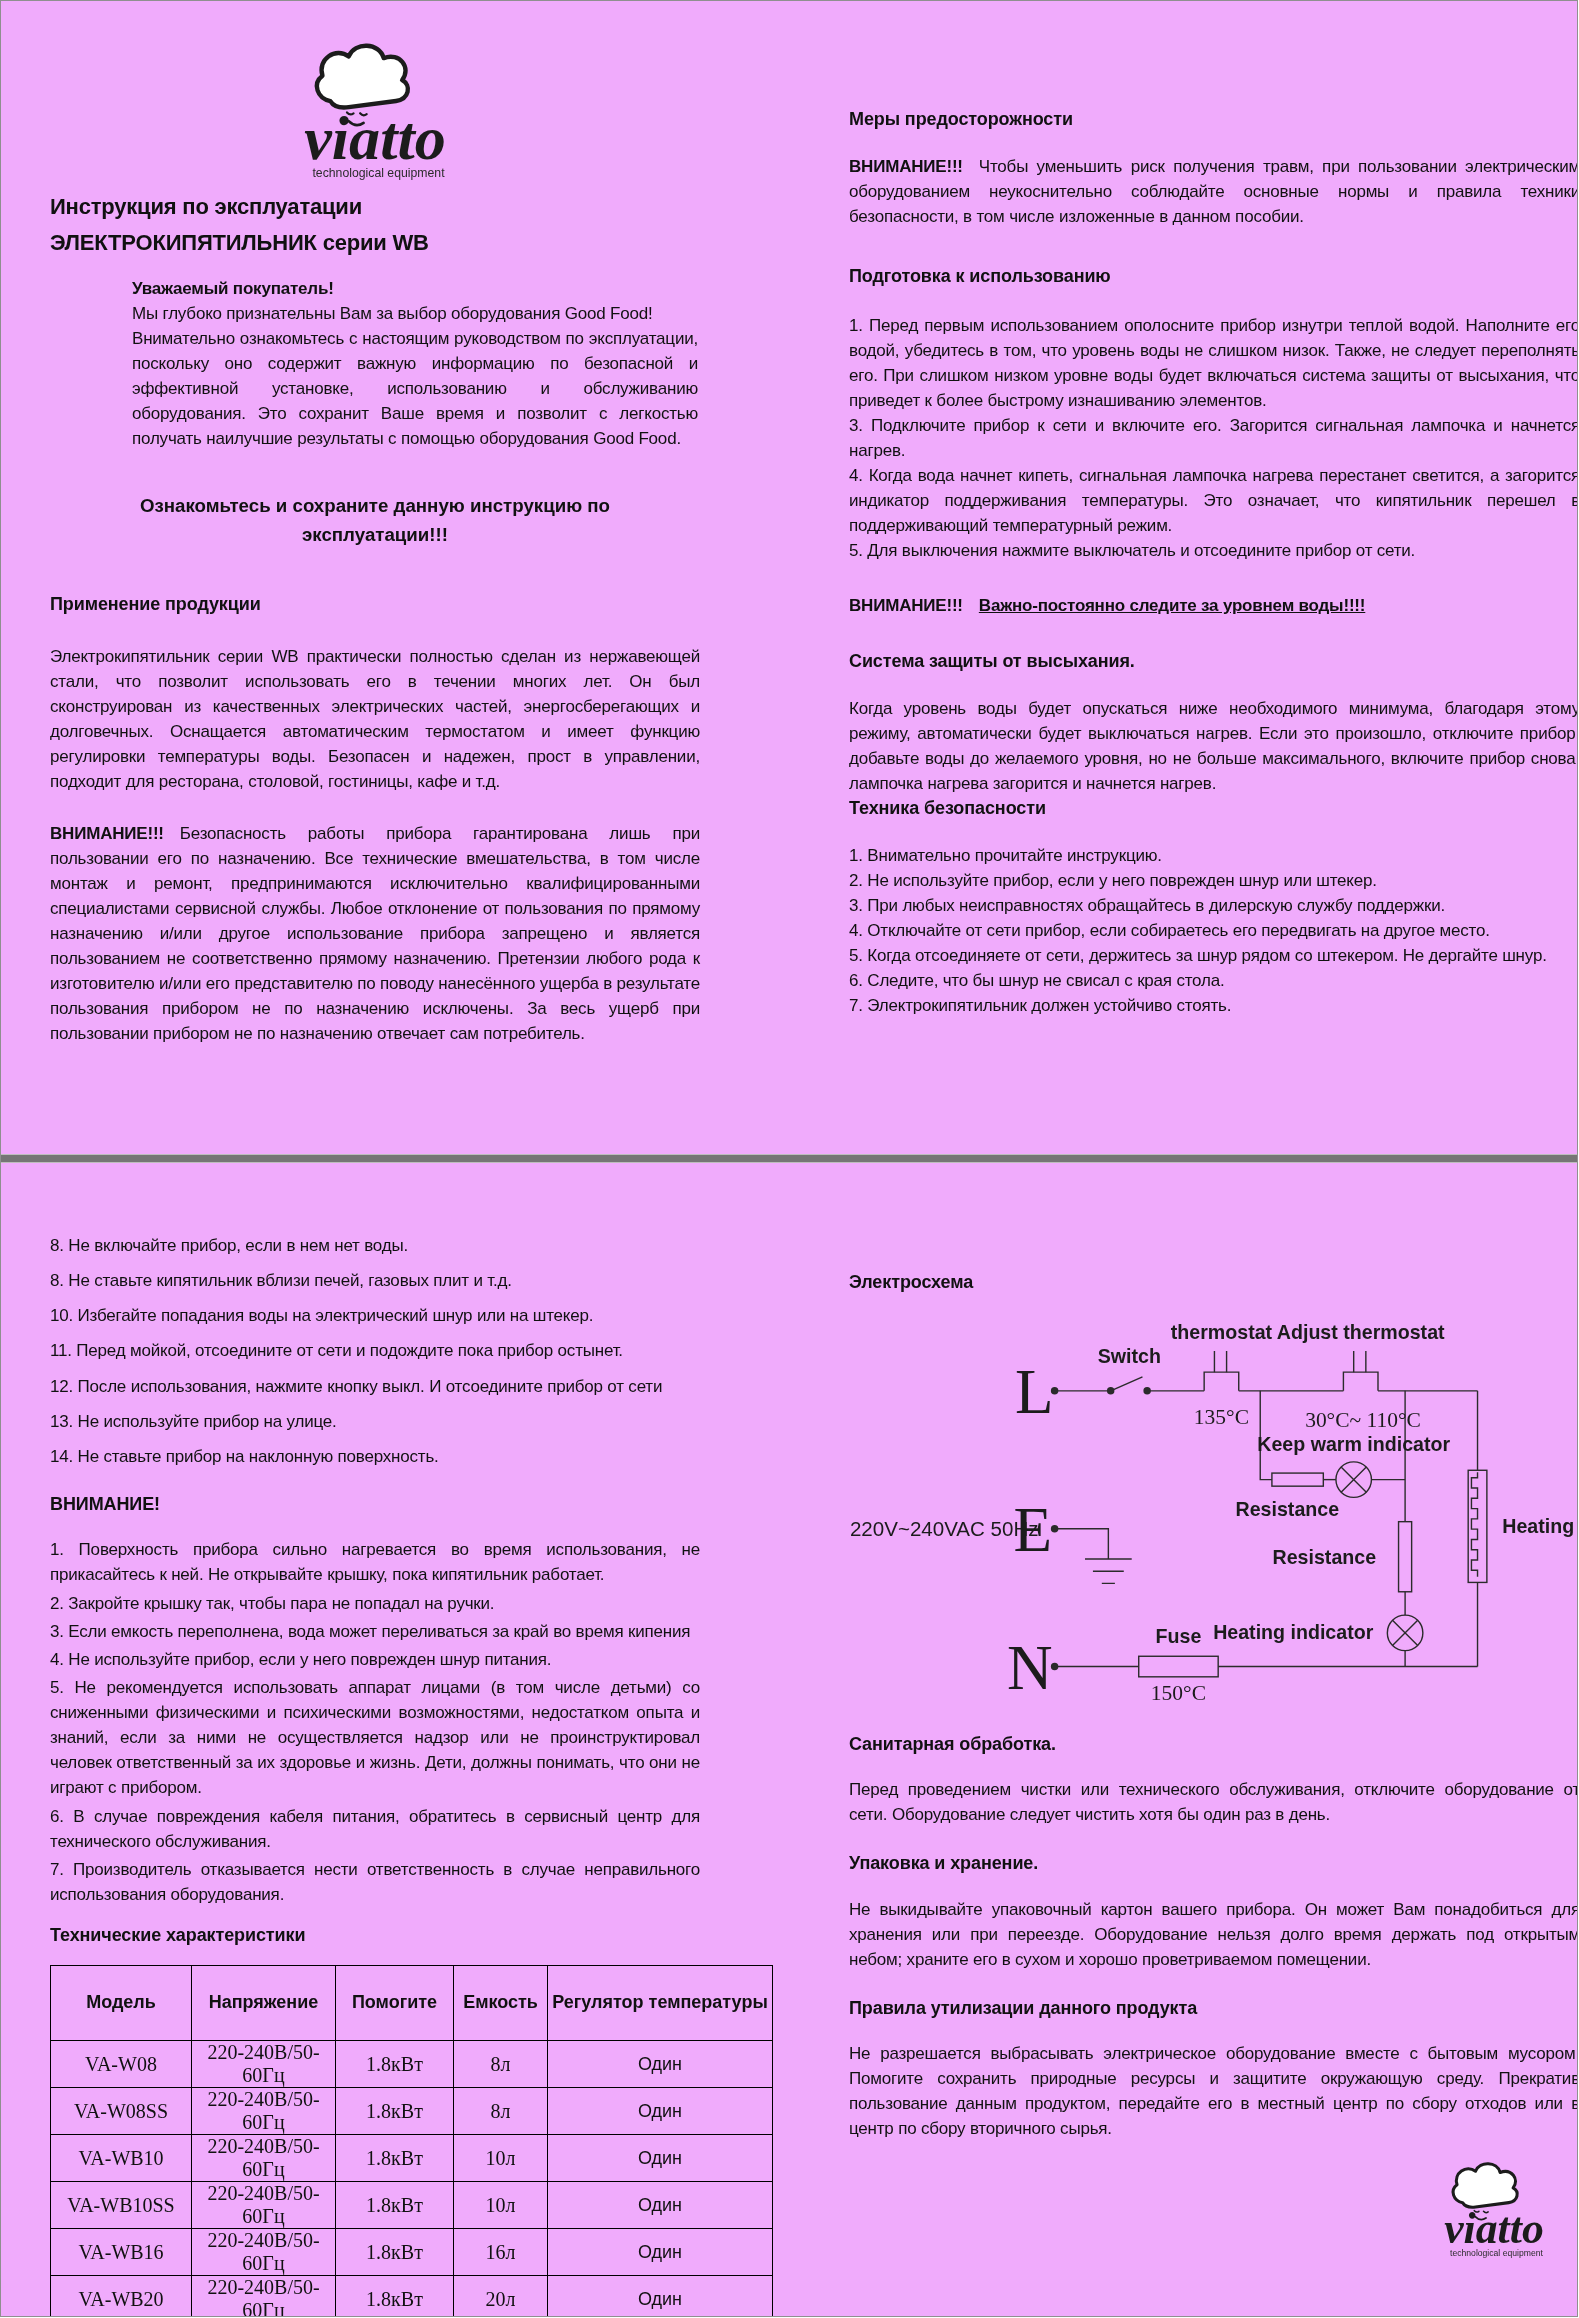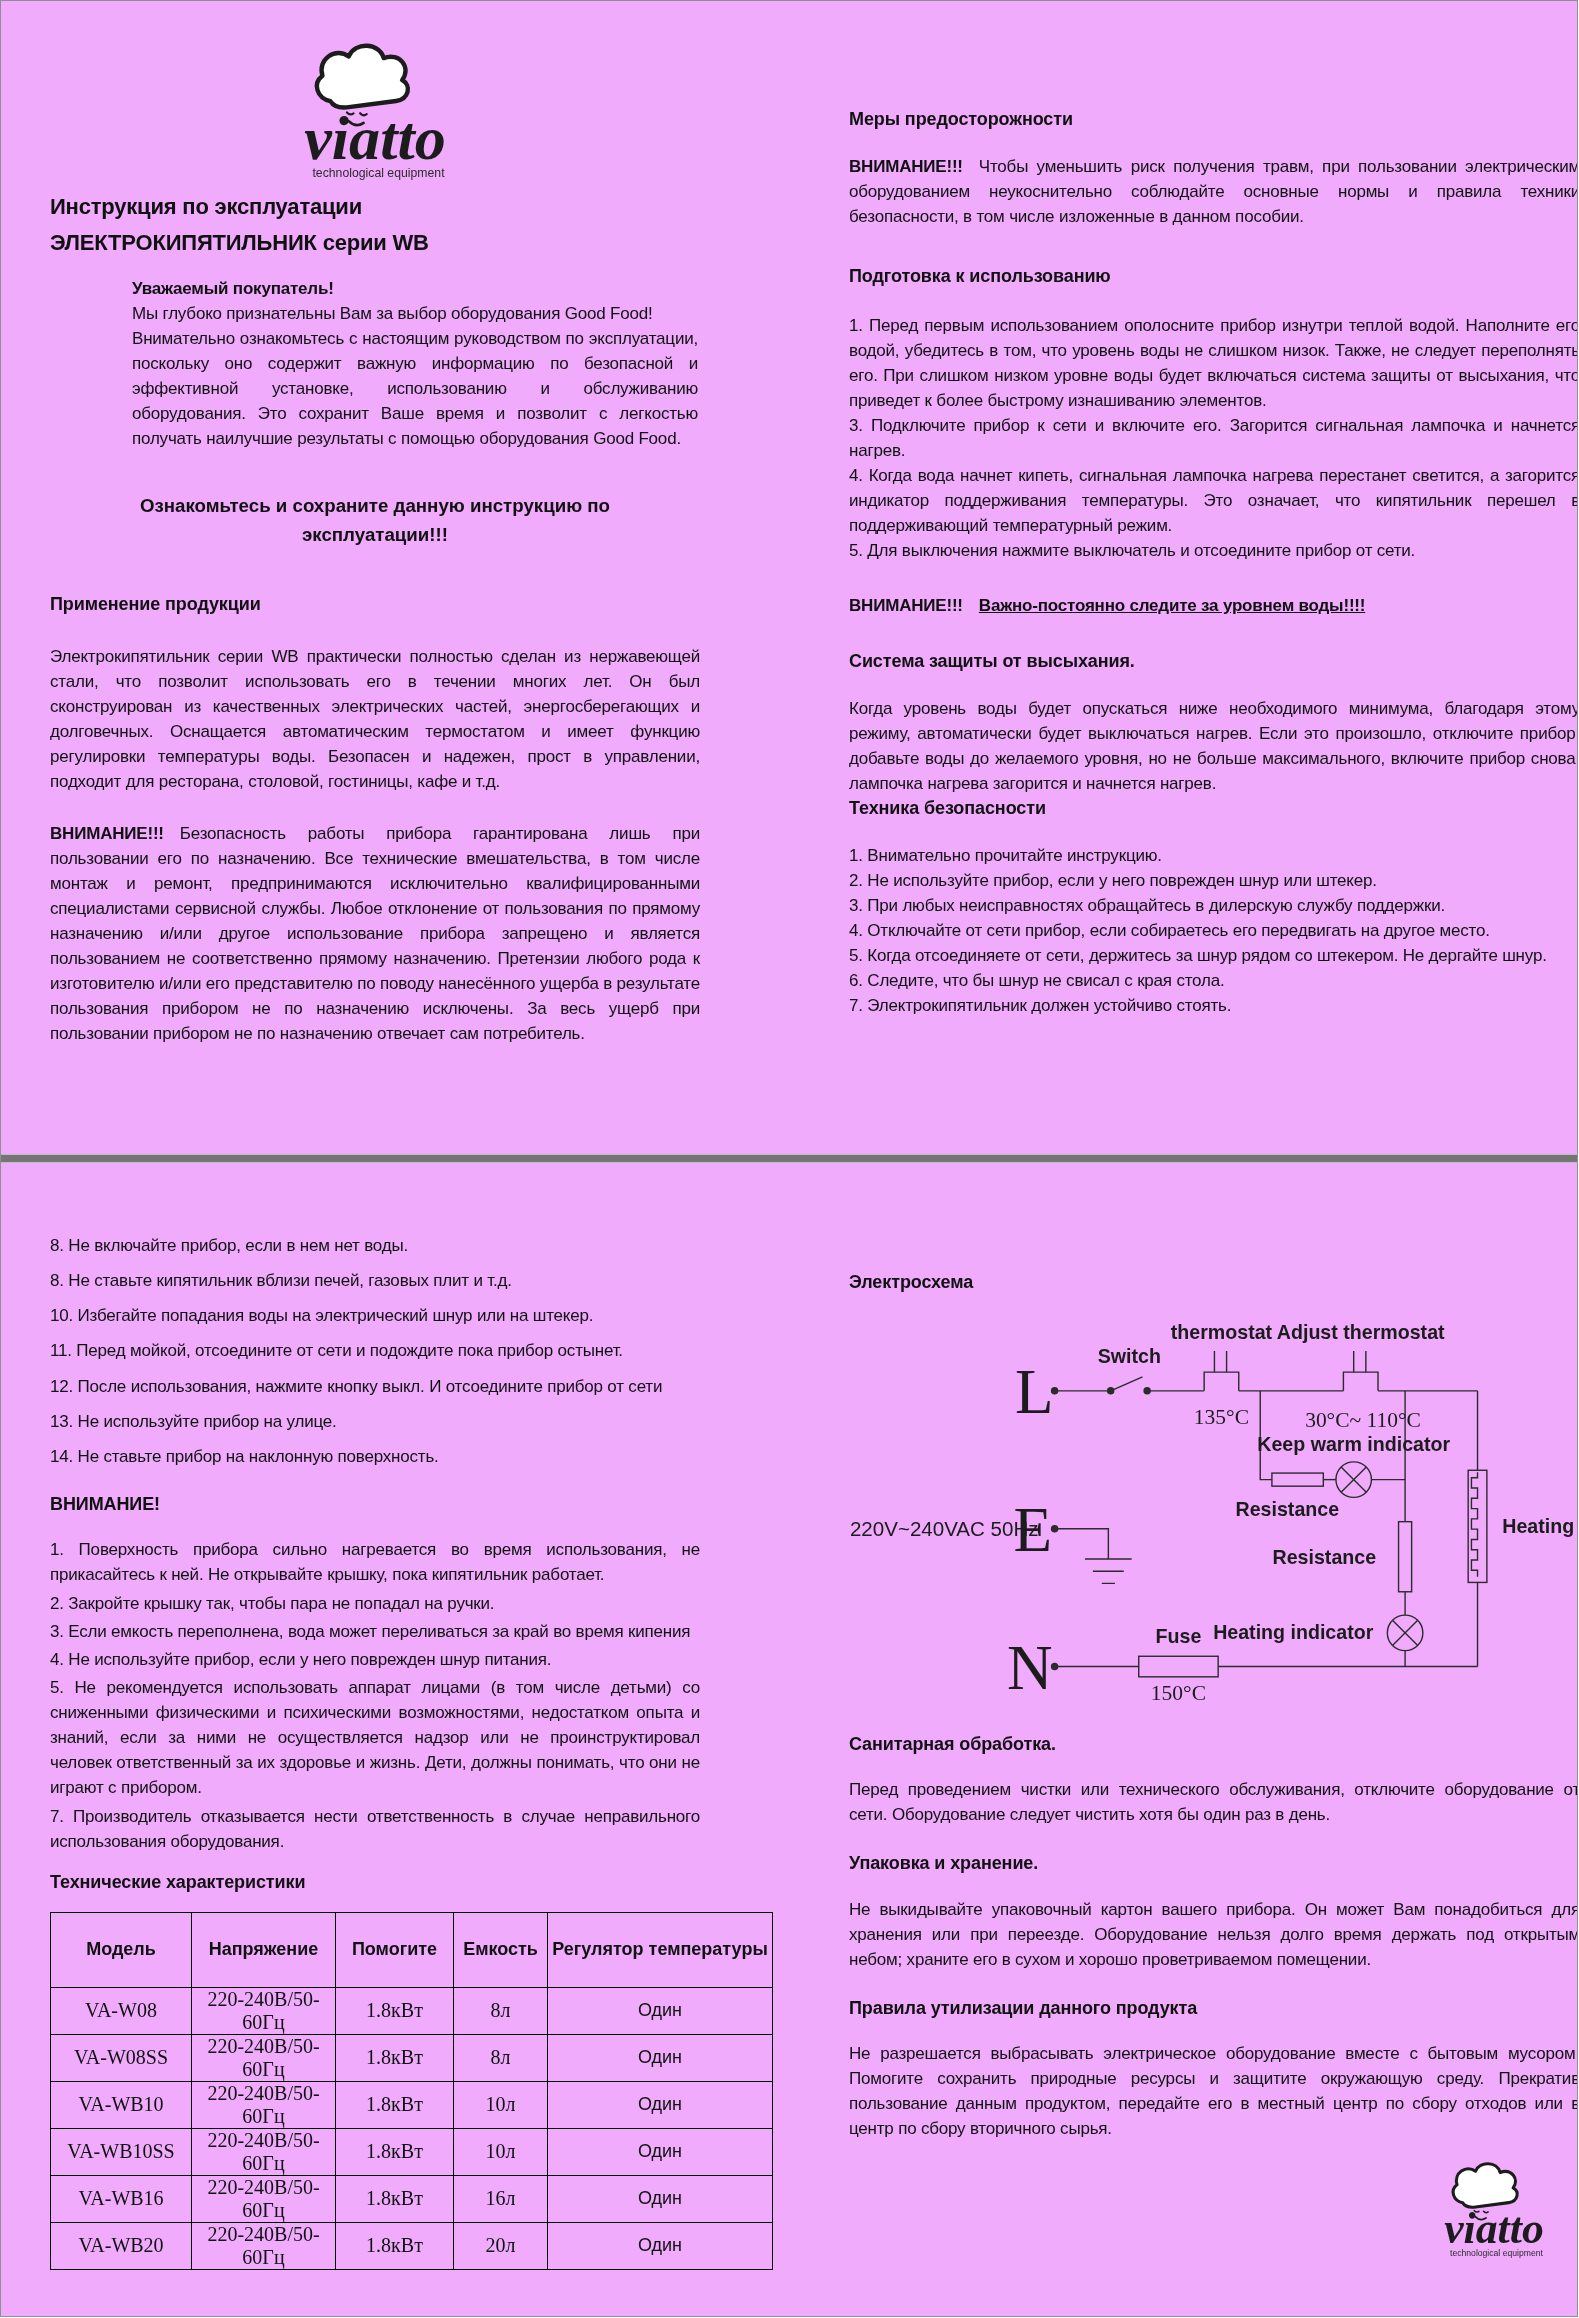--- a/index.html
+++ b/index.html
@@ -134,20 +134,21 @@
       </div>
 
       <h2 class="h" style="margin-top:22.4px;">ВНИМАНИЕ!</h2>
 
       <div style="margin-top:20.6px;">
         <p class="body att-item">1. Поверхность прибора сильно нагревается во время использования, не прикасайтесь к ней. Не открывайте крышку, пока кипятильник работает.</p>
         <p class="body att-item left">2. Закройте крышку так, чтобы пара не попадал на ручки.</p>
         <p class="body att-item left">3. Если емкость переполнена, вода может переливаться за край во время кипения</p>
         <p class="body att-item left">4. Не используйте прибор, если у него поврежден шнур питания.</p>
         <p class="body att-item">5. Не рекомендуется использовать аппарат лицами (в том числе детьми) со сниженными физическими и психическими возможностями, недостатком опыта и знаний, если за ними не осуществляется надзор или не проинструктировал человек ответственный за их здоровье и жизнь. Дети, должны понимать, что они не играют с прибором.</p>
+        <p class="body att-item">6. В случае повреждения кабеля питания, обратитесь в сервисный центр для технического обслуживания.</p>
         <p class="body att-item">7. Производитель отказывается нести ответственность в случае неправильного использования оборудования.</p>
       </div>
 
       <h2 class="h" style="margin-top:16px;">Технические характеристики</h2>
 
       <table class="specs">
         <colgroup>
             <col class="c1">
             <col class="c2">
             <col class="c3">

